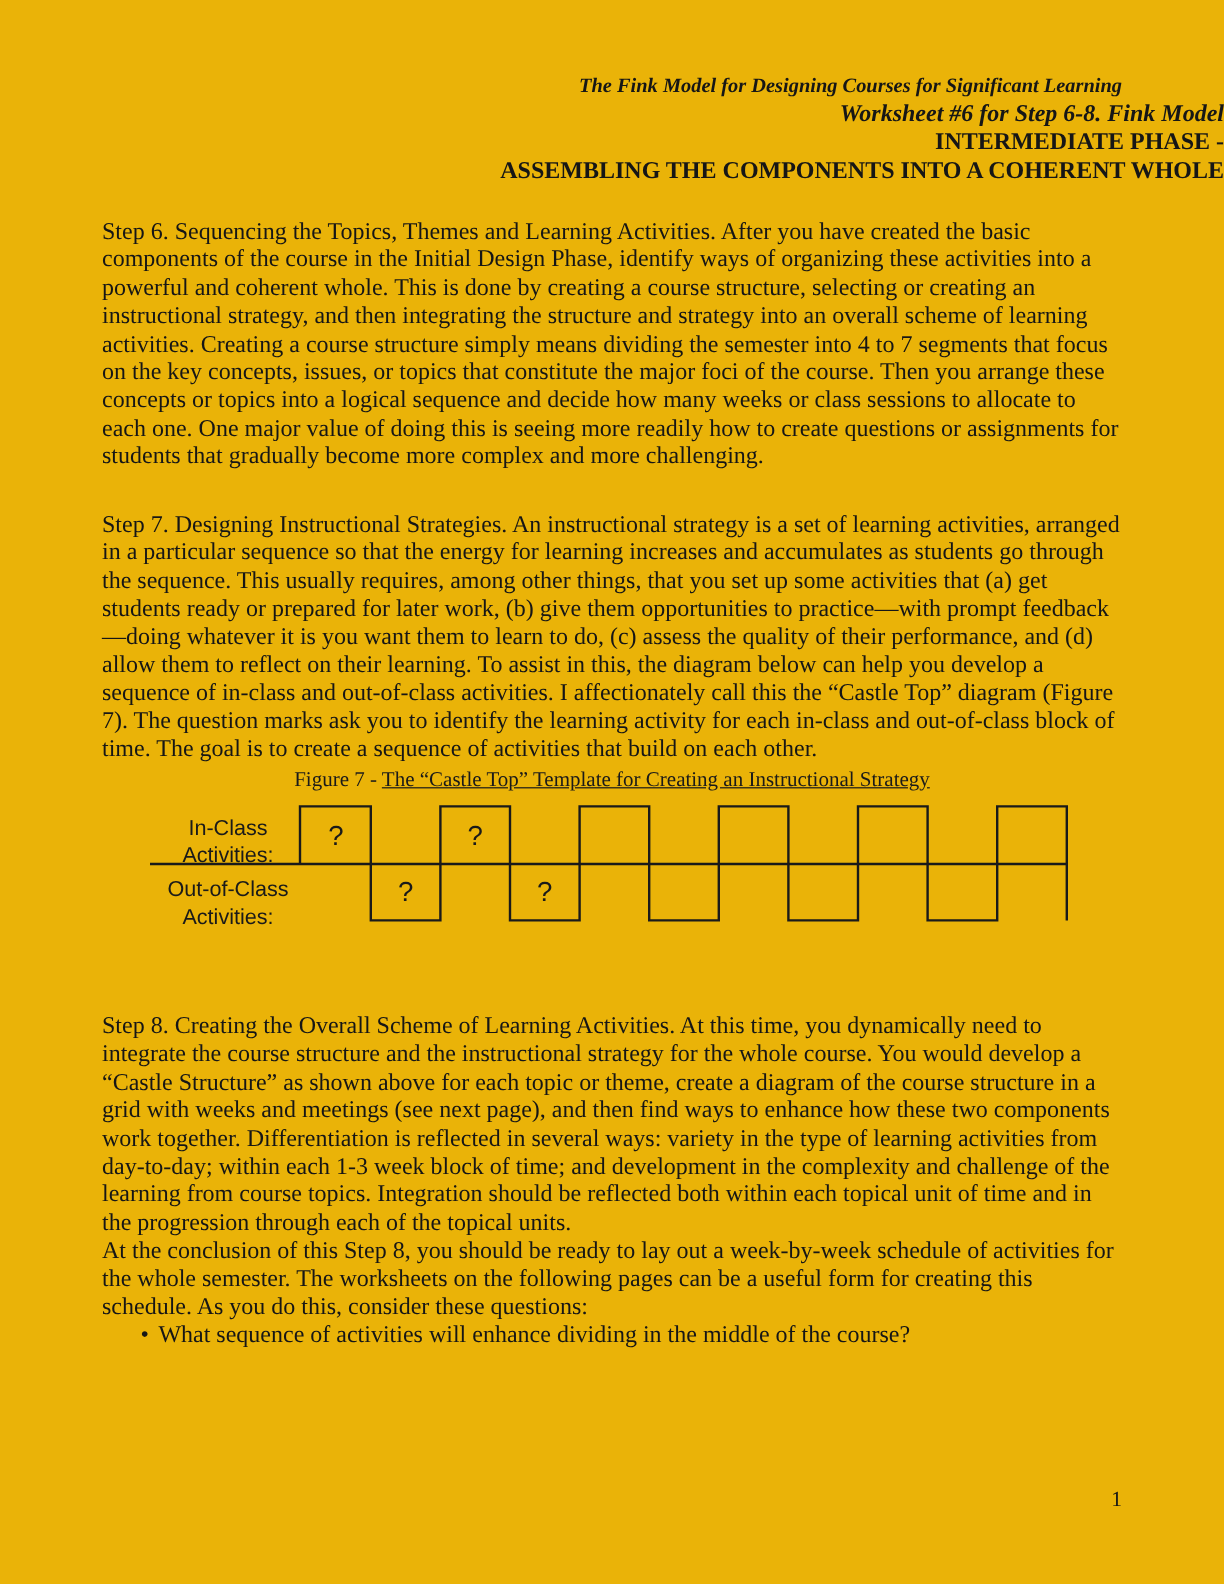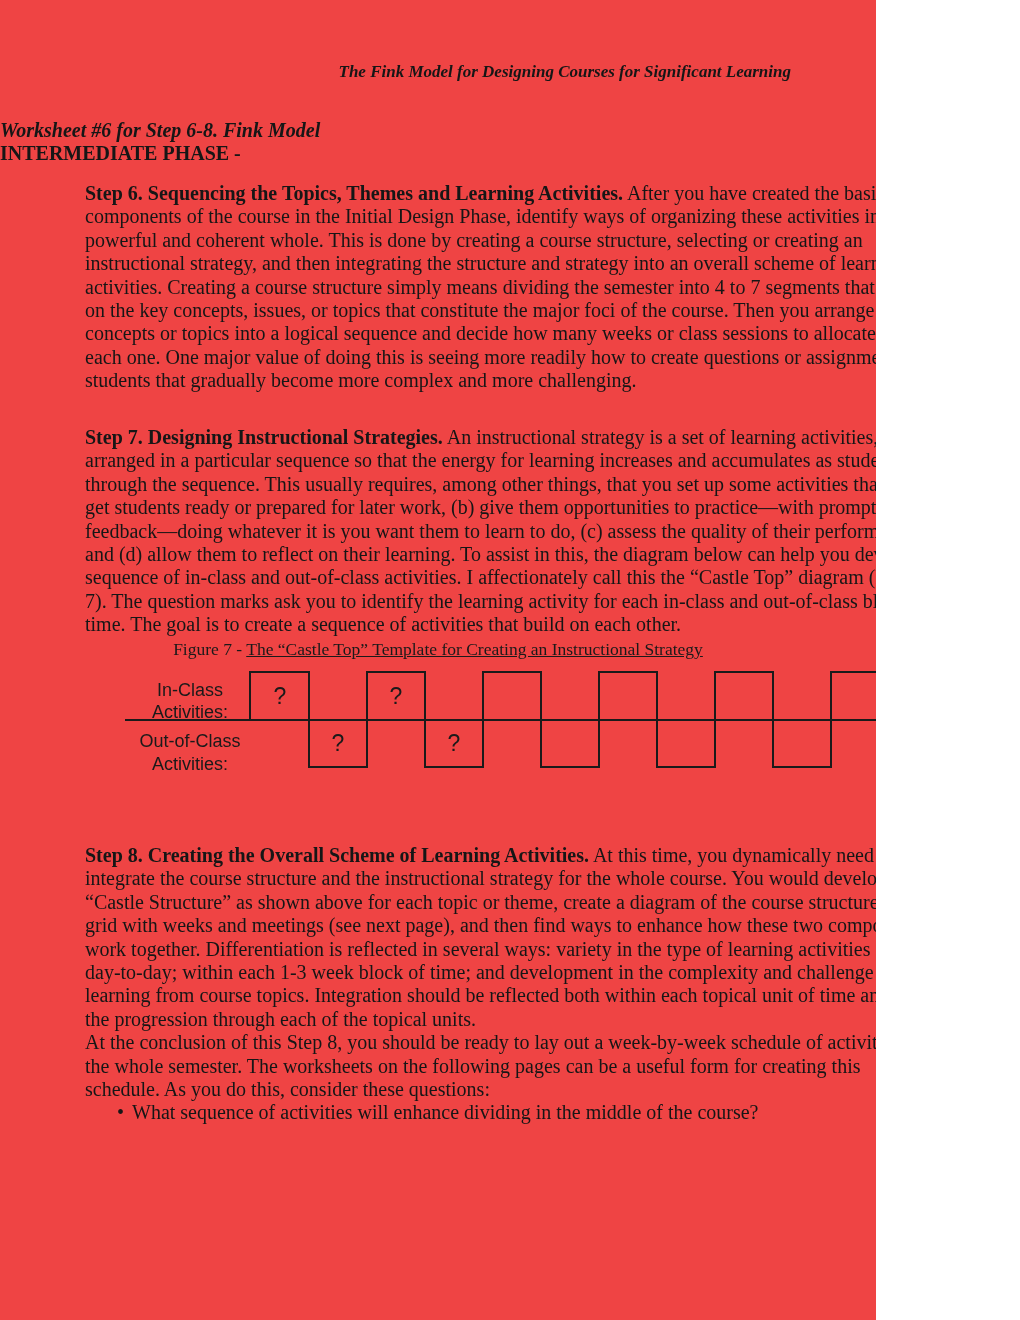--- a/index.html
+++ b/index.html
@@ -2,64 +2,64 @@
 <html><head>
 <meta charset="utf-8">
 <style>
   html, body {
     margin: 0;
     padding: 0;
     background: #ffffff;
   }
   .page {
     position: relative;
-    width: 876px;
+    width: 1020px;
     height: 1320px;
-    background: #ef4444;
+    background: #eab308;
     color: #161616;
     font-family: "Liberation Serif", "DejaVu Serif", serif;
     font-size: 20px;
     line-height: 23.4px;
     overflow: hidden;
   }
   .header-line {
     position: absolute;
     top: 60px;
     left: 85px;
     right: 85px;
     text-align: right;
     font-size: 17px;
     font-weight: bold;
     font-style: italic;
   }
   .title-block {
     position: absolute;
-    top: 119px;
+    top: 84px;
     left: 0;
     width: 100%;
-    text-align: left;
+    text-align: right;
   }
   .title-line1 {
     font-weight: bold;
     font-style: italic;
   }
   .title-line2, .title-line3 {
     font-weight: bold;
   }
   .body-block {
     position: absolute;
     left: 85px;
     width: 853px;
     text-align: left;
   }
   .body-block p { margin: 0; }
   .step6-block { top: 182px; }
   .step7-block { top: 426px; }
   .step8-block { top: 844px; }
-  .lead { font-weight: bold; }
+  .lead { font-weight: normal; }
   .fig-caption {
     position: absolute;
     top: 638px;
     left: 0;
     width: 100%;
     text-align: center;
     font-family: Liberation Serif, serif;
     font-size: 17.5px;
     color: #1a1a1a;
   }
@@ -111,20 +111,21 @@
 </head>
 <body>
 
 <div class="page">
 
   <div class="header-line">The Fink Model for Designing Courses for Significant Learning</div>
 
   <div class="title-block">
     <div class="title-line1">Worksheet #6 for Step 6-8. Fink Model</div>
     <div class="title-line2">INTERMEDIATE PHASE -</div>
+    <div class="title-line3">ASSEMBLING THE COMPONENTS INTO A COHERENT WHOLE</div>
   </div>
 
   <div class="body-block step6-block">
     <p><span class="lead">Step 6. Sequencing the Topics, Themes and Learning Activities.</span><span> After you have created the basic components of the course in the Initial Design Phase, identify ways of organizing these activities into a powerful and coherent whole. This is done by creating a course structure, selecting or creating an instructional strategy, and then integrating the structure and strategy into an overall scheme of learning activities. Creating a course structure simply means dividing the semester into 4 to 7 segments that focus on the key concepts, issues, or topics that constitute the major foci of the course. Then you arrange these concepts or topics into a logical sequence and decide how many weeks or class sessions to allocate to each one. One major value of doing this is seeing more readily how to create questions or assignments for students that gradually become more complex and more challenging.</span></p>
   </div>
 
   <div class="body-block step7-block">
     <p><span class="lead">Step 7. Designing Instructional Strategies.</span><span> An instructional strategy is a set of learning activities, arranged in a particular sequence so that the energy for learning increases and accumulates as students go through the sequence. This usually requires, among other things, that you set up some activities that (a) get students ready or prepared for later work, (b) give them opportunities to practice—with prompt feedback—doing whatever it is you want them to learn to do, (c) assess the quality of their performance, and (d) allow them to reflect on their learning. To assist in this, the diagram below can help you develop a sequence of in-class and out-of-class activities. I affectionately call this the “Castle Top” diagram (Figure 7). The question marks ask you to identify the learning activity for each in-class and out-of-class block of time. The goal is to create a sequence of activities that build on each other.</span></p>
   </div>
 

